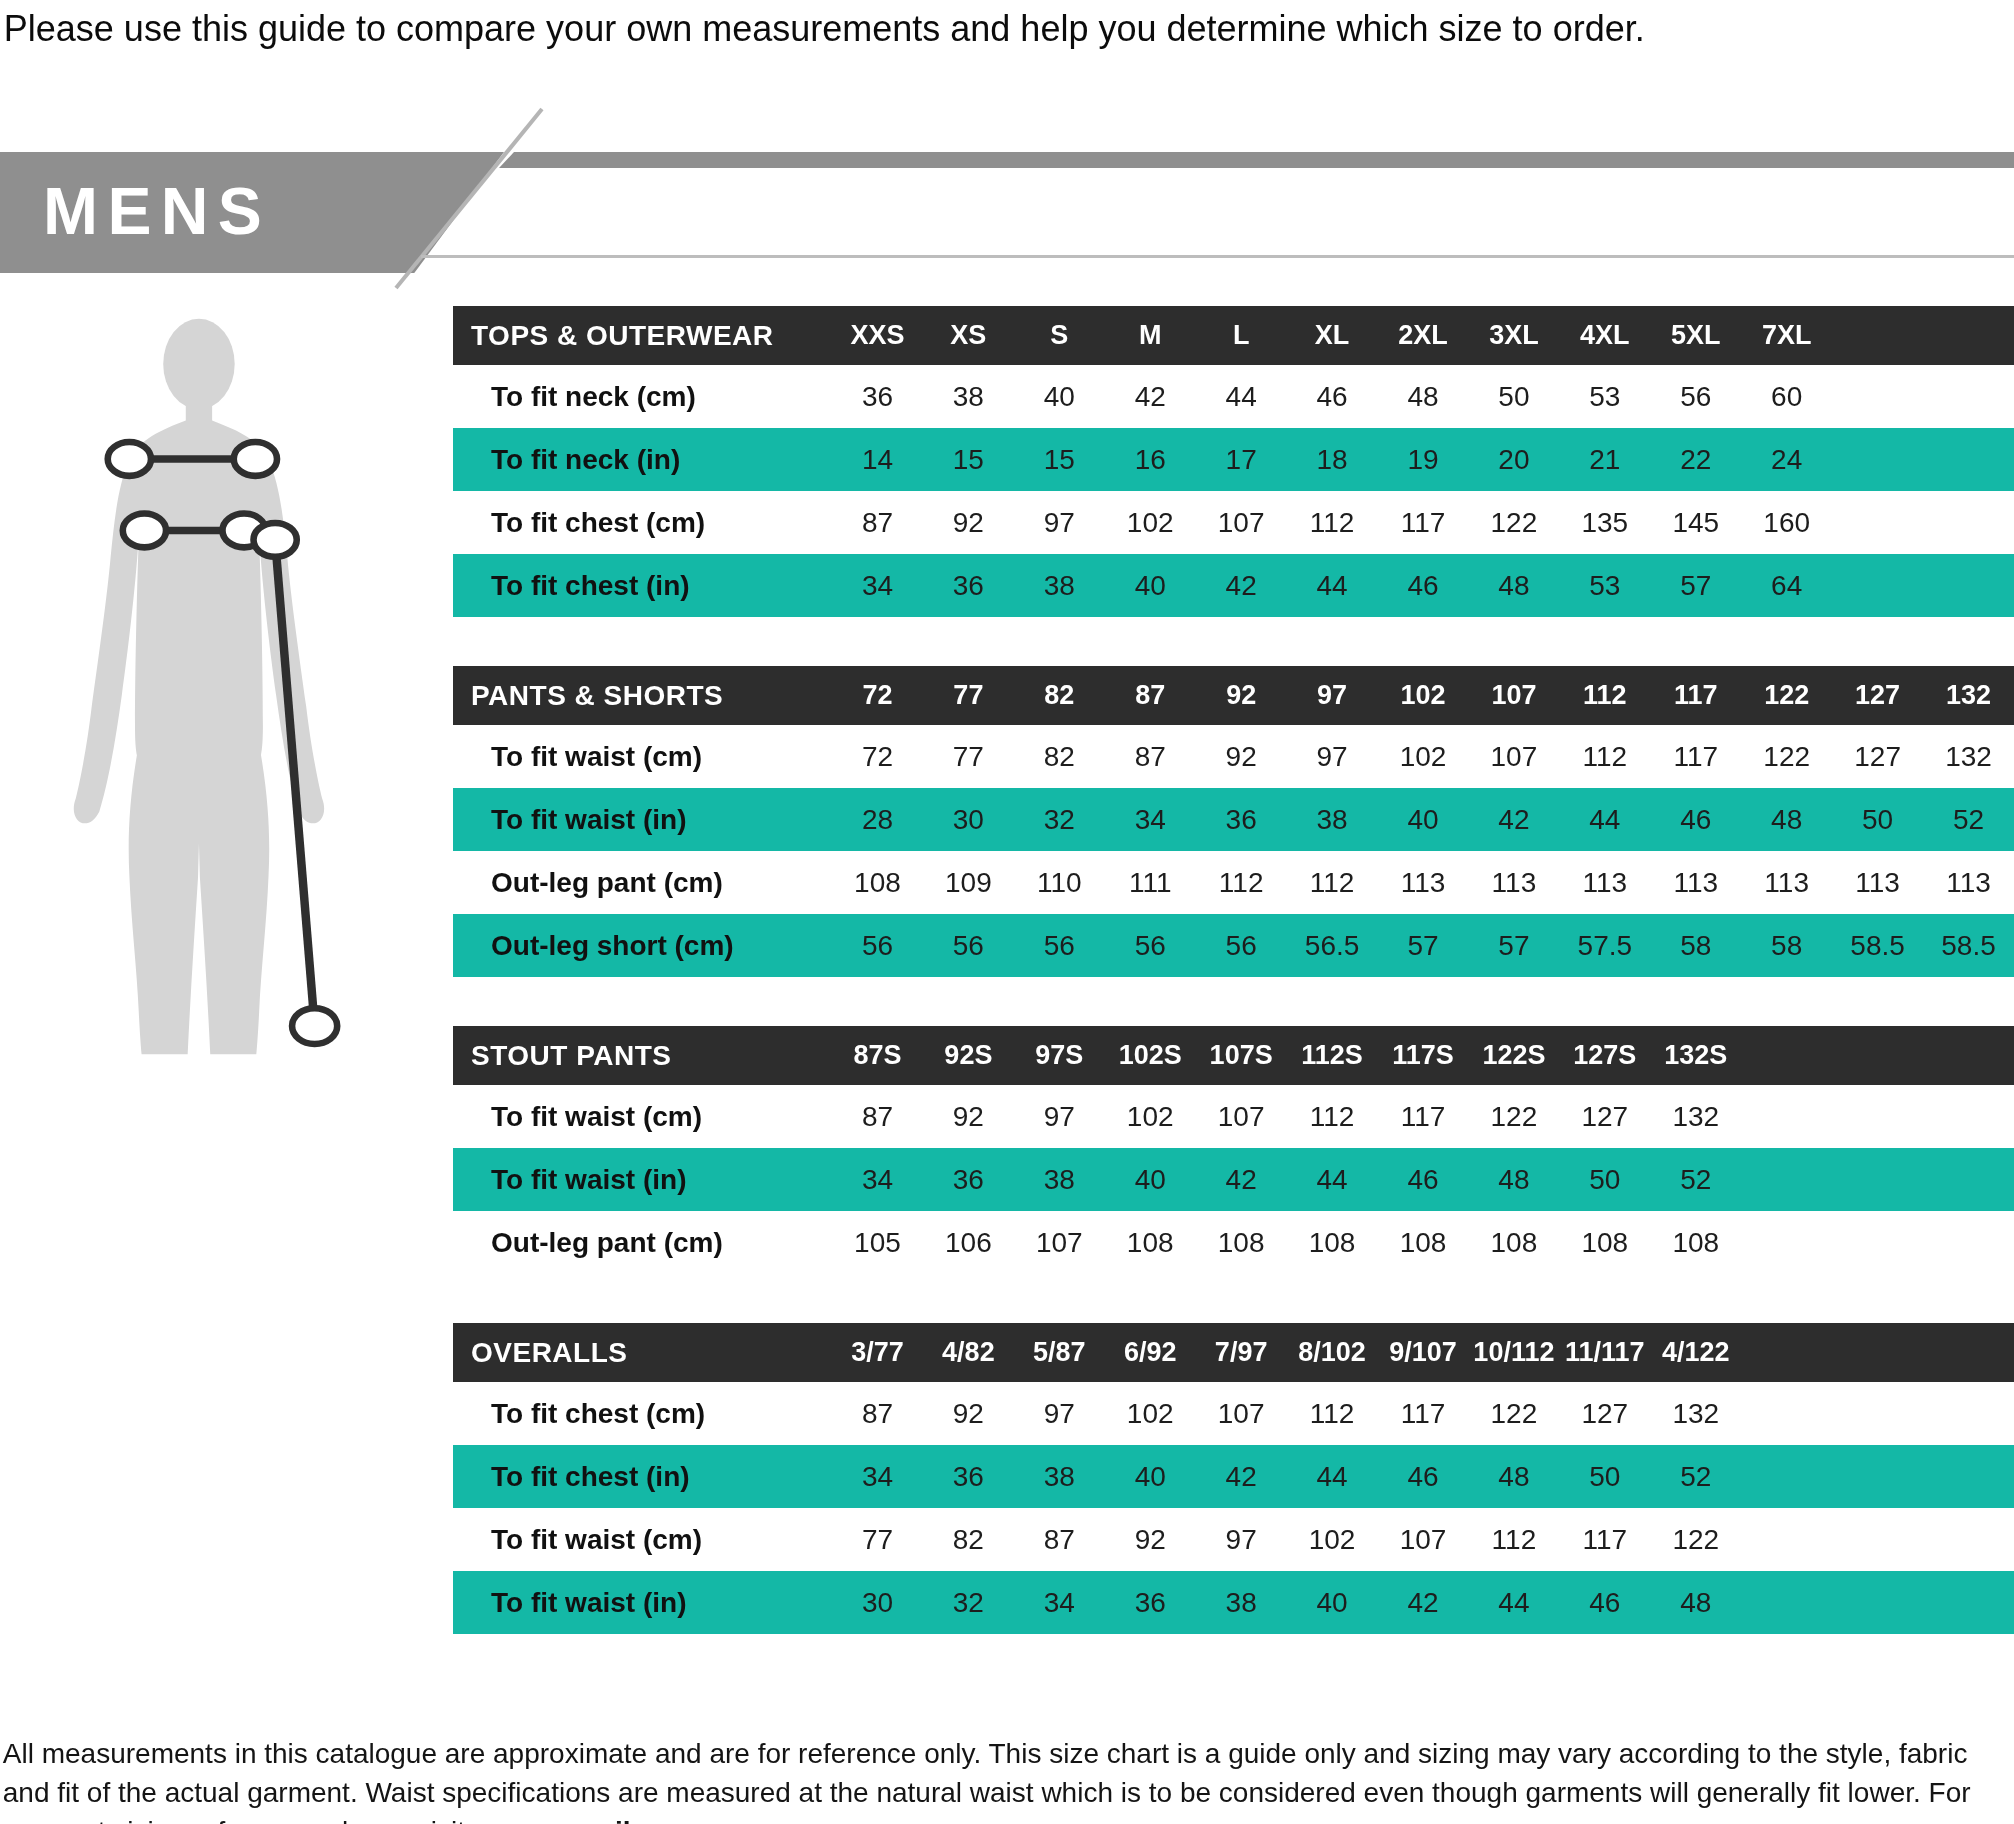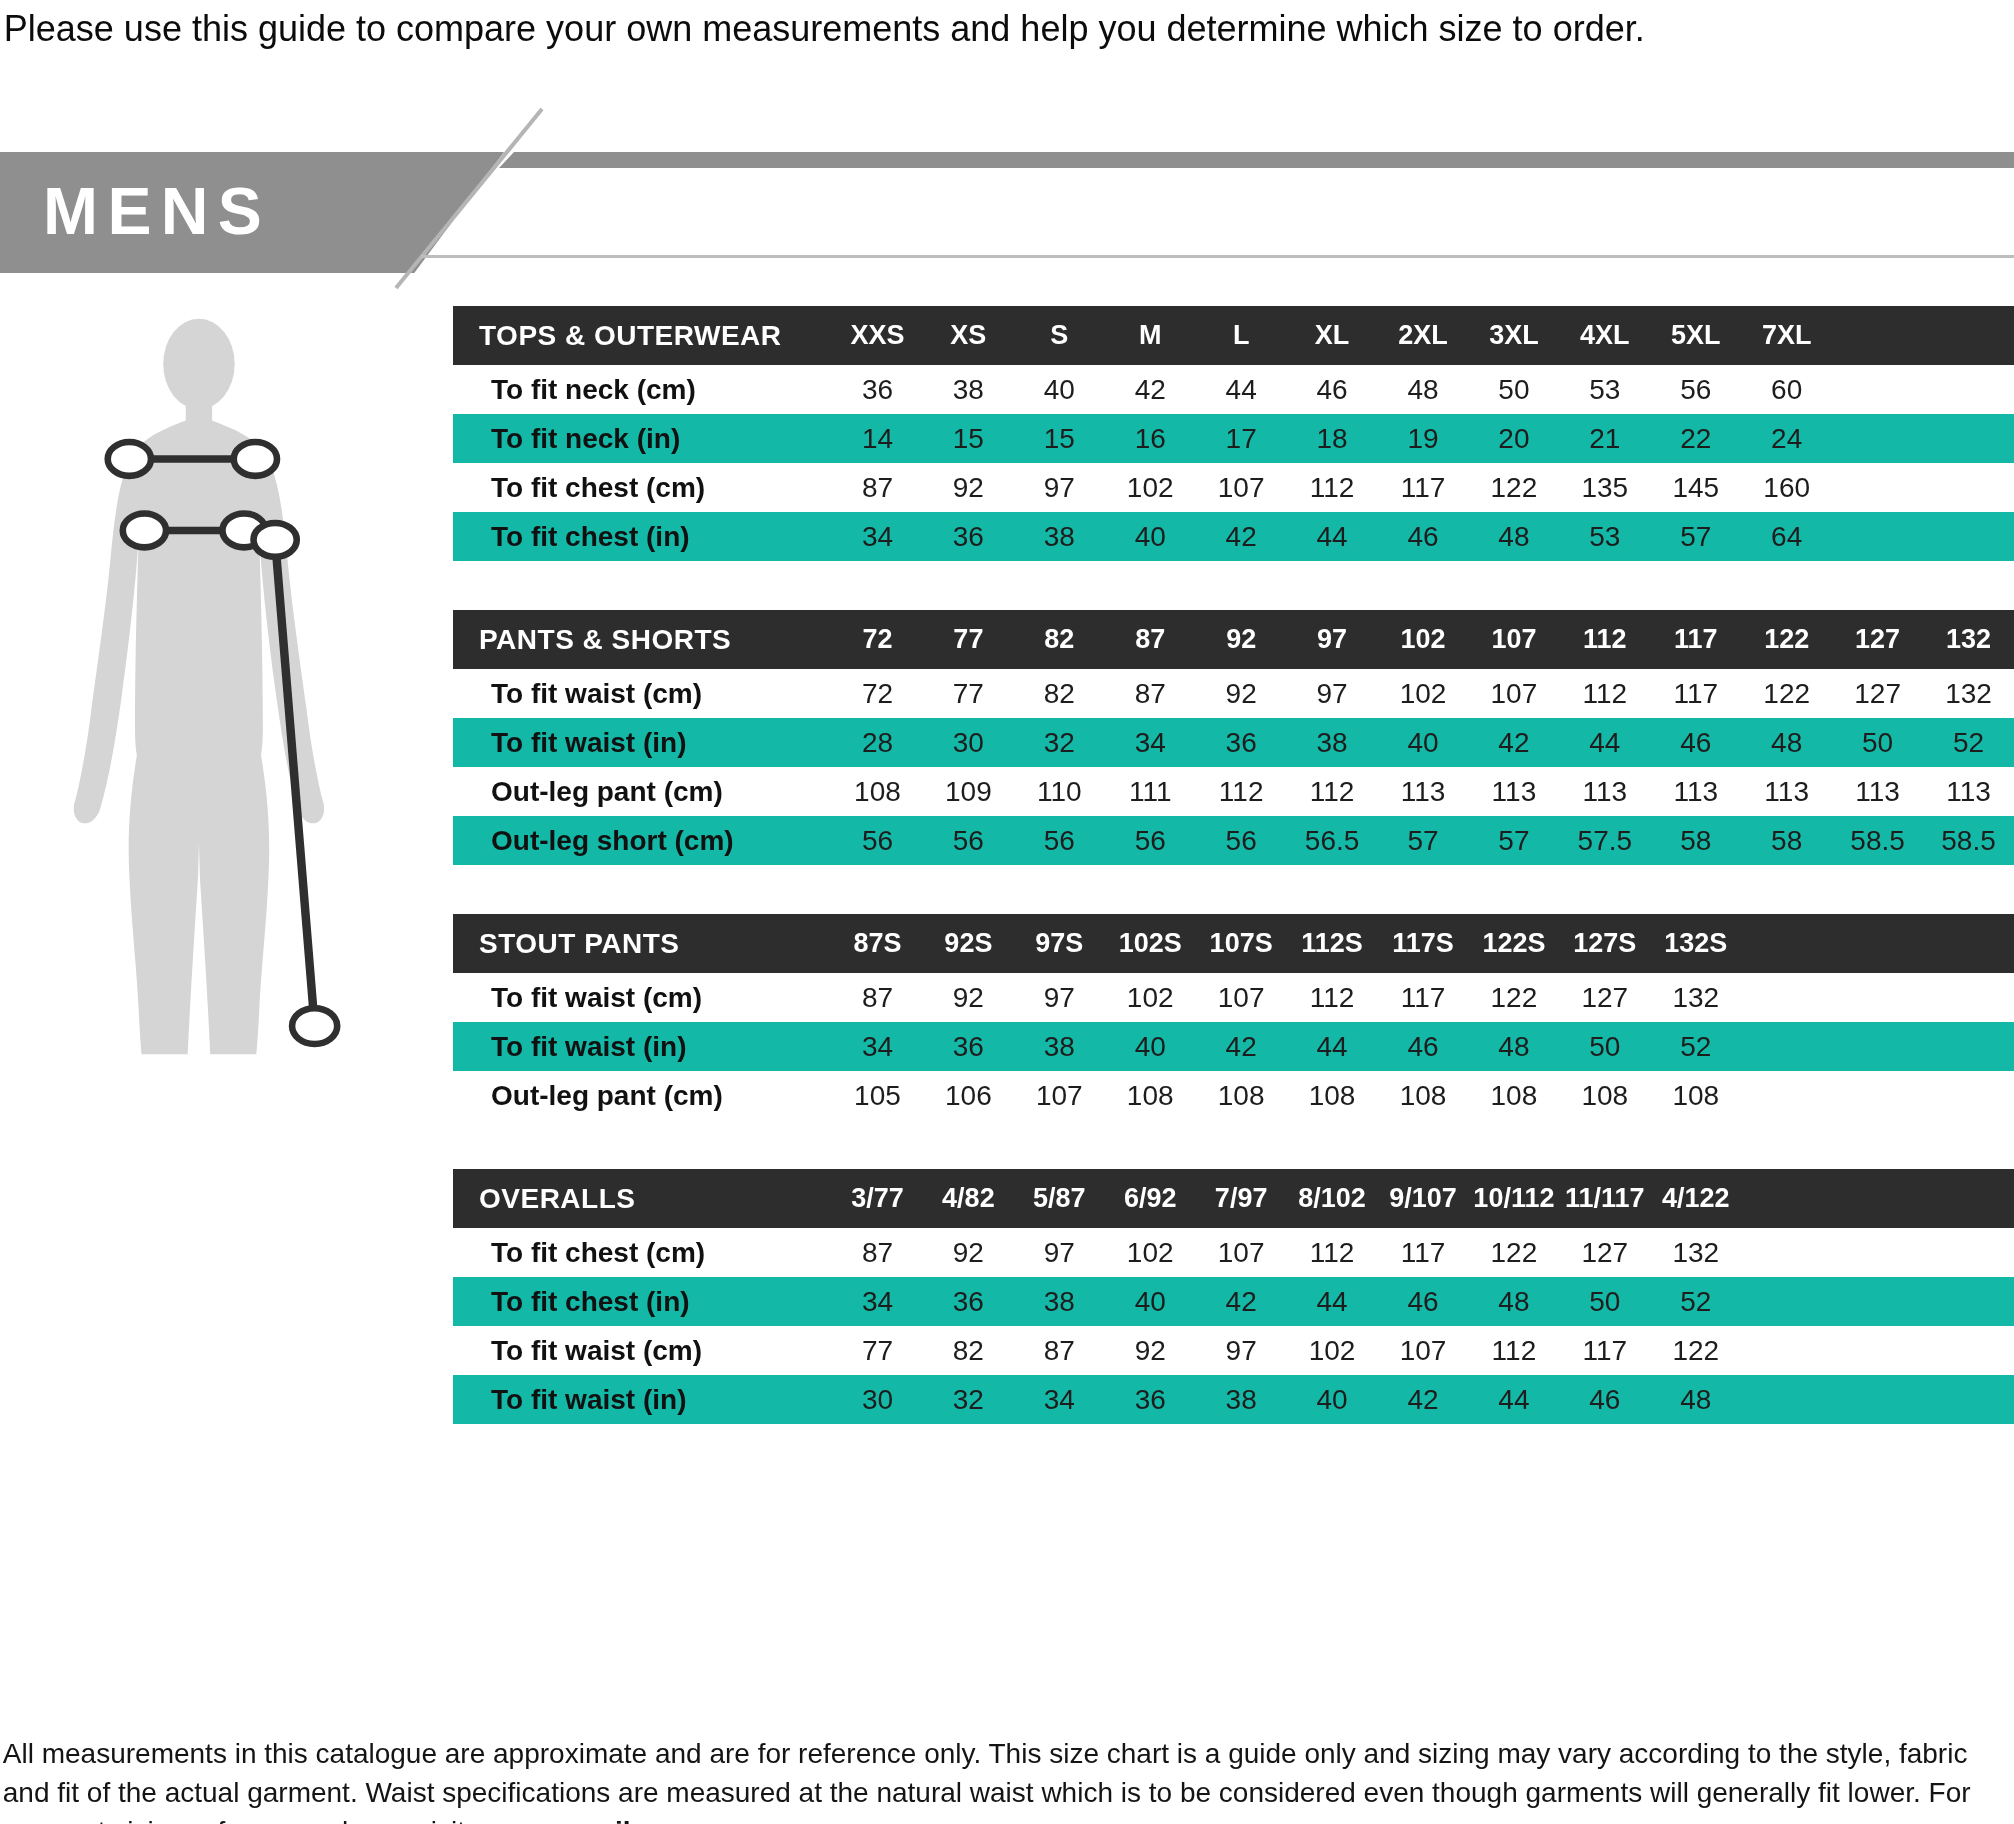--- a/index.html
+++ b/index.html
@@ -19,23 +19,23 @@
   .banner-slash{position:absolute;left:467px;top:83px;width:3.8px;height:231px;background:#b5b5b5;
     transform:rotate(39.2deg);}
   .banner-underline{position:absolute;left:421px;top:255px;width:1593px;height:2.8px;background:#bdbdbd;}
   
   .figure-wrap{position:absolute;left:56px;top:311px;width:395px;height:753px;}
   
   #tables{position:absolute;left:453px;top:306px;width:1561px;display:flex;flex-direction:column;gap:49px;}
   .size-table{width:100%;}
   .trow{display:grid;grid-template-columns:379px repeat(13,1fr);align-items:center;}
   .thead{height:59px;background:#2d2d2d;color:#ffffff;}
-  .hlabel{padding-left:26px;font-size:28px;font-weight:700;letter-spacing:0.5px;}
+  .hlabel{padding-left:18px;font-size:28px;font-weight:700;letter-spacing:0.5px;}
   .hcell{font-size:27px;font-weight:700;text-align:center;}
-  .drow{height:49px;background:#ffffff;}
+  .drow{height:63px;background:#ffffff;}
   .drow.alt{background:#14b8a6;}
   .rlabel{padding-left:38px;font-size:28px;font-weight:700;color:#111111;}
   .dcell{font-size:28px;font-weight:400;color:#1d1d1d;text-align:center;}
   
   .footer{position:absolute;left:2.8px;top:1706px;width:2008px;font-size:28px;line-height:39px;color:#141414;}
   .footer b{font-weight:700;}
 </style>
 </head>
 <body>
 

